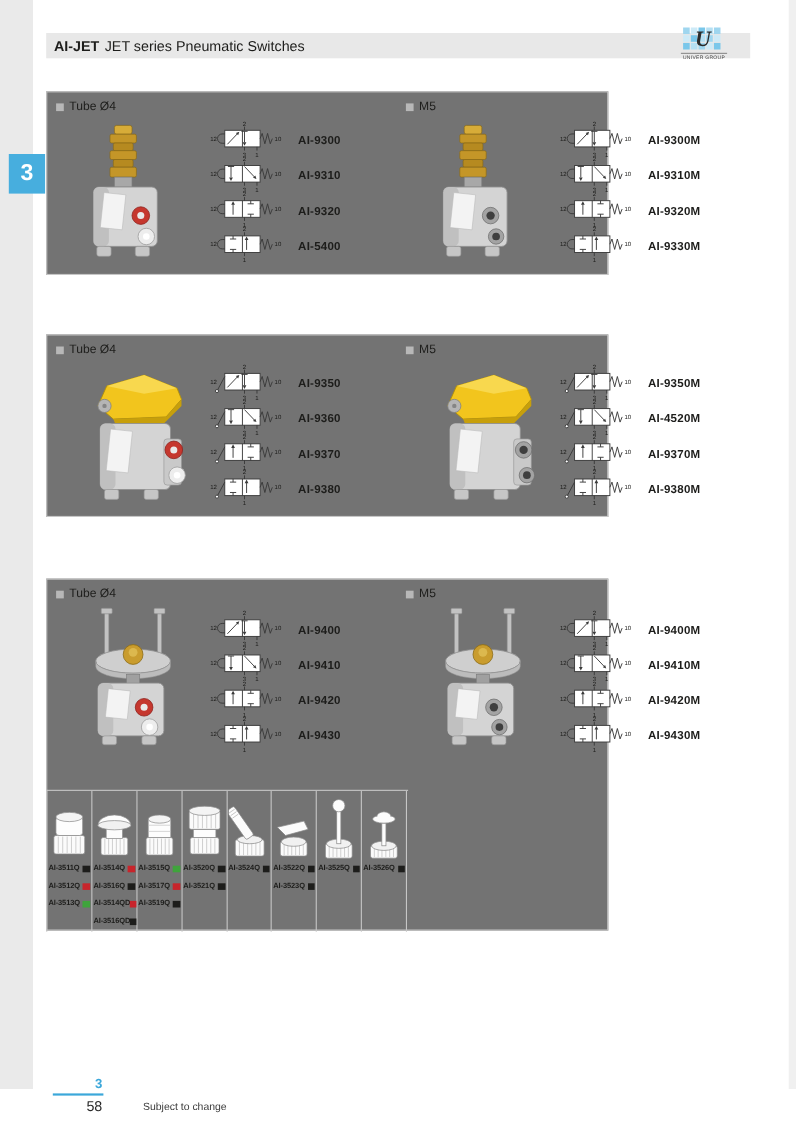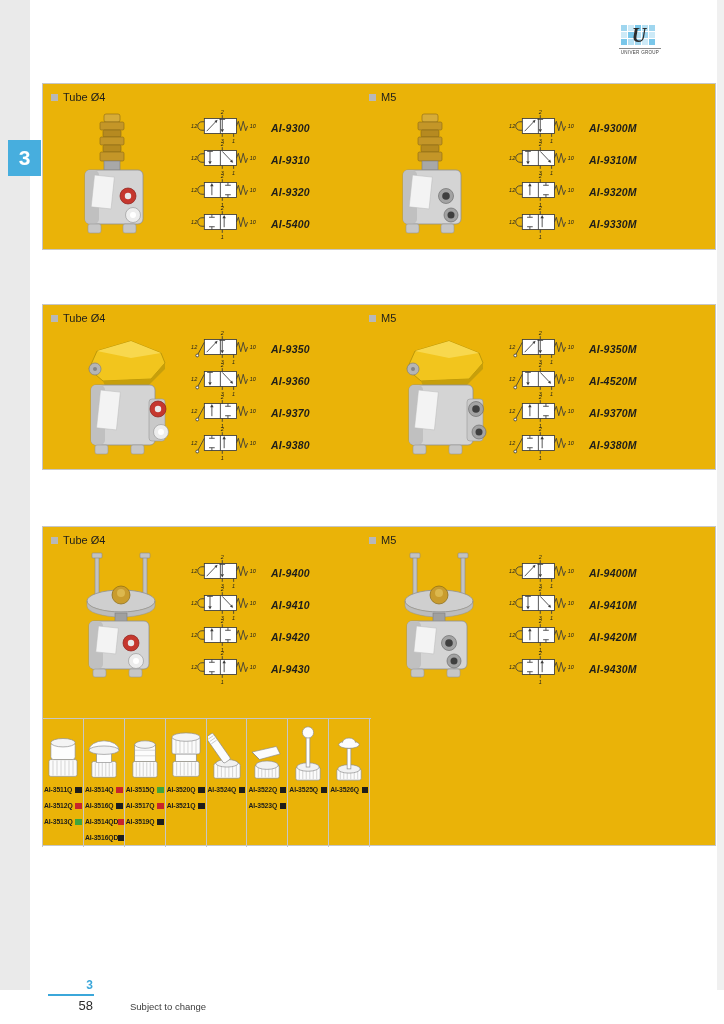--- a/index.html
+++ b/index.html
@@ -10,47 +10,51 @@
   .chapter-tab{position:absolute;left:8px;top:140px;width:33px;height:36px;background:#47aede;color:#fff;
     font-size:21px;font-weight:bold;display:flex;align-items:center;justify-content:center;}
   .header-bar{position:absolute;left:42px;top:30px;width:640px;height:23px;background:#e8e8e8;
     display:flex;align-items:center;padding-left:7px;box-sizing:border-box;font-size:13px;}
   .header-bar .brand{font-weight:bold;margin-right:5px;}
   .logo{position:absolute;left:619px;top:23px;width:42px;}
   .logo-mark{width:40px;height:25px;}
   .logo-text{font-size:4.5px;color:#3c3c3c;border-top:1px solid #8a8a8a;text-align:center;letter-spacing:.3px;padding-top:1px;}
   .section{position:absolute;left:42px;width:640px;}
   .sec-header{height:21px;line-height:21px;background:#dadada;font-size:12.5px;padding-left:7px;color:#1d1d1b;}
-  .sec-box{position:relative;margin-top:1px;width:674px;border:1px solid #c6c6c6;box-sizing:border-box;background:#eab308;}
+  .sec-box{position:relative;margin-top:1px;width:511px;border:1px solid #c6c6c6;box-sizing:border-box;background:#737373;}
   .col{position:absolute;top:0;width:312px;height:100%;}
   .col-label{position:absolute;top:7px;left:0;font-size:11px;display:flex;align-items:center;}
   .bullet{width:7px;height:7px;background:#b8b8b8;display:inline-block;margin-right:5px;}
   .photo{position:absolute;top:24px;left:22px;}
   .rows{position:absolute;left:140px;top:28px;}
-  .prod-row{height:32px;display:flex;align-items:center;font-style:italic;}
+  .prod-row{height:32px;display:flex;align-items:center;}
   .code{font-weight:bold;font-size:10.5px;margin-left:8px;letter-spacing:.2px;white-space:nowrap;}
   .acc-table{position:absolute;left:-1px;top:191px;width:329px;height:129px;border-top:1px solid #c6c6c6;
     border-left:1px solid #c6c6c6;display:grid;grid-template-columns:repeat(8,40.9px);box-sizing:border-box;}
   .acc-cell{border-right:1px solid #c6c6c6;overflow:hidden;}
   .acc-img{height:61px;padding-top:2px;display:flex;justify-content:center;align-items:flex-end;}
   .acc-item{display:flex;align-items:center;font-size:6.8px;font-weight:bold;line-height:16px;padding:0 1px;white-space:nowrap;letter-spacing:-.1px;}
   .swatch{width:6.5px;height:6.5px;flex:none;margin-left:auto;}
   .foot-chapter{position:absolute;left:48px;top:978px;width:45px;text-align:right;color:#3ba7da;font-weight:bold;font-size:12px;}
   .foot-line{position:absolute;left:48px;top:994px;width:46px;height:2px;background:#3ba7da;}
   .foot-page{position:absolute;left:48px;top:998px;width:45px;text-align:right;font-size:13px;color:#2b2b2b;}
   .foot-note{position:absolute;left:130px;top:1001px;font-size:9.5px;color:#3c3c3c;}
 </style>
 </head>
 <body>
 
 <div class="page">
   <div class="edge-strip"></div>
   <div class="edge-strip-r"></div>
   <div class="chapter-tab">3</div>
 
+  <div class="header-bar">
+    <span class="brand">AI-JET</span>
+    <span class="title">JET series Pneumatic Switches</span>
+  </div>
 
   <div class="logo">
     <div class="logo-mark">
       <svg width="40" height="25" viewBox="0 0 40 25">
         <g>
           <rect x="2" y="2" width="6" height="6" fill="#9fd6ef"></rect>
             <rect x="9" y="2" width="6" height="6" fill="#cdeaf7"></rect>
           <rect x="16" y="2" width="6" height="6" fill="#7ac7ea"></rect>
             <rect x="23" y="2" width="6" height="6" fill="#b5e0f3"></rect>
           <rect x="30" y="2" width="6" height="6" fill="#9fd6ef"></rect>

